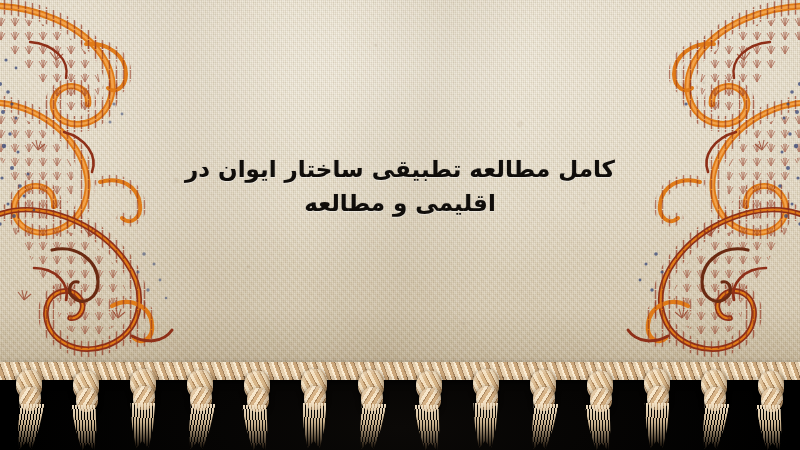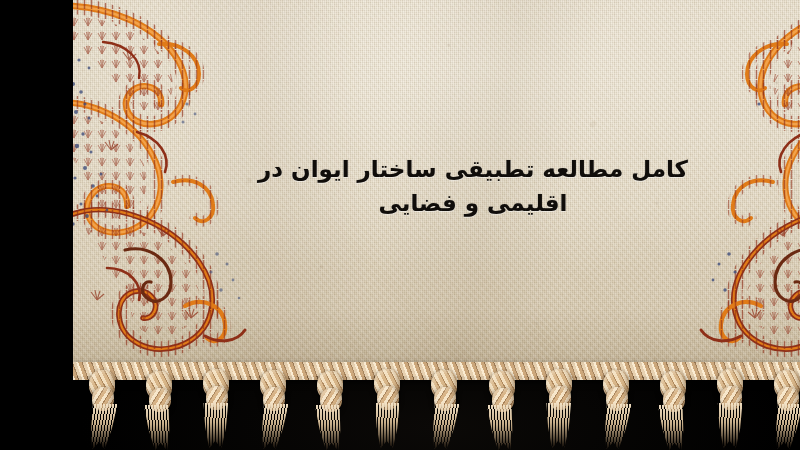--- a/index.html
+++ b/index.html
@@ -3,21 +3,21 @@
 <meta charset="utf-8">
 <title>Persian Embroidery Title Card</title>
 <style>
   html,body{margin:0;padding:0;}
   body{
     width:800px;height:450px;overflow:hidden;background:#000;
     font-family:"DejaVu Sans","Liberation Sans",sans-serif;
   }
 
   
-  #stage{position:relative;width:727px;height:450px;overflow:hidden;background:#000;}
+  #stage{position:relative;width:800px;height:450px;overflow:hidden;background:#000;}
 
   
   .backdrop{position:absolute;inset:0;background:
       radial-gradient(ellipse 70% 40% at 50% 95%, #0b0907 0%, #000 70%);
   }
 
   
   .cloth{
     position:absolute;left:0;top:0;width:800px;height:376px;overflow:hidden;
     background:
@@ -416,21 +416,21 @@
               <path d="M0 0 L-2 -10"></path>
               <path d="M0 0 L3 -9"></path>
               <path d="M0 0 L7 -6"></path>
           </g>
         </g>
       </svg>
     </div>
 
     <div class="title-wrap">
       <div class="title-line">کامل مطالعه تطبیقی ساختار ایوان در</div>
-      <div class="title-line">اقلیمی و فضایی</div>
+      <div class="title-line">اقلیمی و مطالعه</div>
     </div>
   </div>
 
   <div class="cord">
     <div class="cord-rope"></div>
   </div>
 
   <div class="fringe" id="fringe">
       <div class="tassel" style="left: 6.57143px; top: 0px;">
         <div class="knot"></div>

